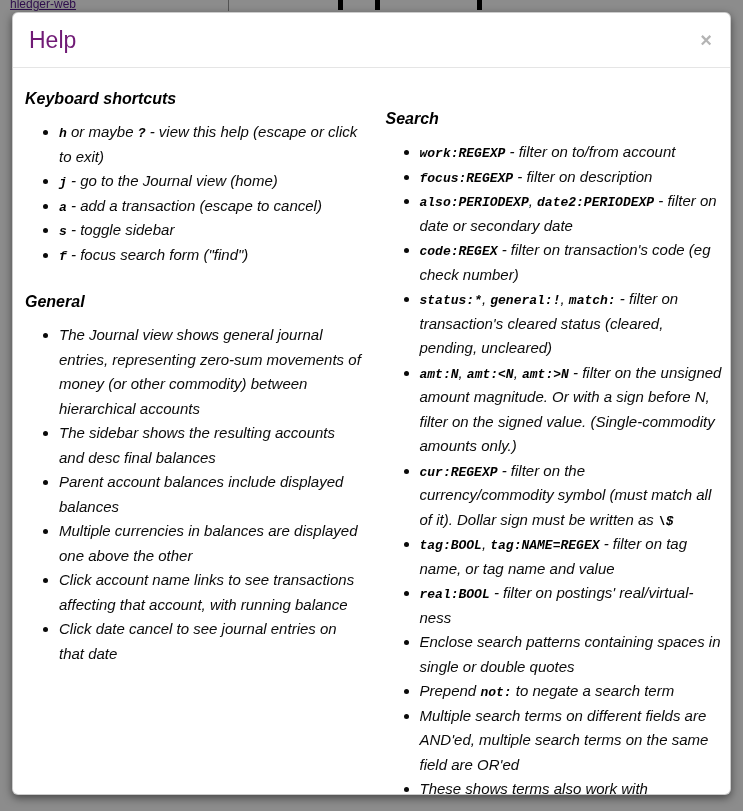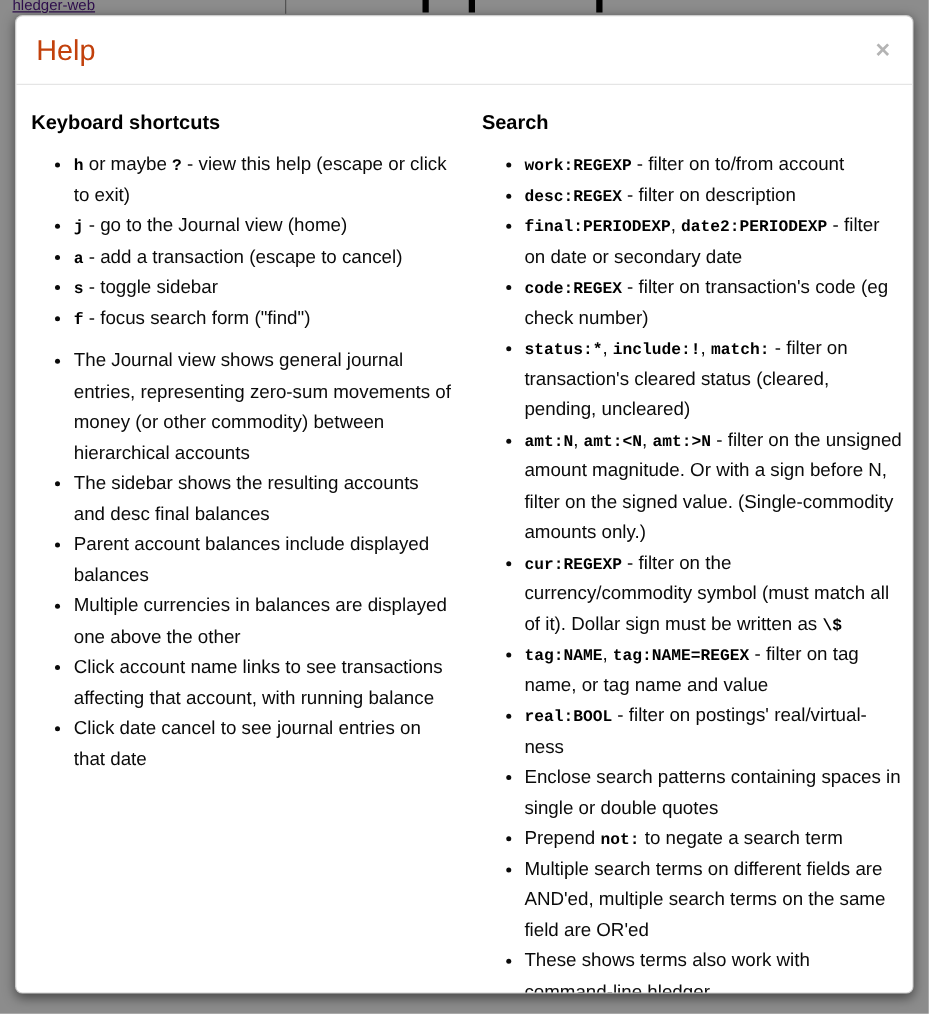--- a/index.html
+++ b/index.html
@@ -23,34 +23,34 @@
   .modal{
     position:absolute;left:12px;top:12px;width:719px;height:783px;
     box-sizing:border-box;background:#fff;border:1px solid rgba(0,0,0,0.2);
     border-radius:6px;box-shadow:0 3px 9px rgba(0,0,0,0.5);
     display:flex;flex-direction:column;
   }
   .modal-header{
     padding:13px 16px 12px;border-bottom:1px solid #e5e5e5;flex:0 0 auto;
   }
   .modal-title{
-    margin:0;font-size:23px;font-weight:normal;line-height:29px;color:#c2410c;
+    margin:0;font-size:23px;font-weight:normal;line-height:29px;color:#701a75;
     display:inline-block;
   }
   .close-btn{
     float:right;background:none;border:0;padding:0;margin:4px 2px 0 0;
     font-size:20px;font-weight:bold;line-height:1;color:#b4b4b4;cursor:pointer;
     font-family:"Liberation Sans",sans-serif;
   }
   .modal-body{
     flex:1 1 auto;display:flex;padding:22px 0 30px;overflow:hidden;
   }
-  .col{width:50%;box-sizing:border-box;}
+  .col{width:50%;box-sizing:border-box;font-style:italic;}
   .col-left{padding:0 10px 0 12px;}
-  .col-right{padding:0 8px 0 14px;}
+  .col-right{padding:0 8px 0 14px;margin-top:20px;}
   .col h3{
     font-size:16px;font-weight:bold;color:#000;margin:26px 0 12px;line-height:18px;
   }
   .col h3:first-child{margin-top:0;}
   .col ul{margin:0 0 10px;padding-left:34px;}
   .col li{
     font-size:15px;line-height:24.5px;color:#0a0a0a;margin:0;
   }
   .code{
     font-family:"Liberation Mono",monospace;font-weight:bold;font-size:13px;
@@ -77,40 +77,41 @@
   <div class="modal-body">
     <div class="col col-left" id="col-left">
         <h3>Keyboard shortcuts</h3>
         <ul>
           <li><code class="code">h</code> or maybe <code class="code">?</code> - view this help (escape or click to exit)</li>
           <li><code class="code">j</code> - go to the Journal view (home)</li>
           <li><code class="code">a</code> - add a transaction (escape to cancel)</li>
           <li><code class="code">s</code> - toggle sidebar</li>
           <li><code class="code">f</code> - focus search form ("find")</li>
         </ul>
+        <h3>General</h3>
         <ul>
           <li>The Journal view shows general journal entries, representing zero-sum movements of money (or other commodity) between hierarchical accounts</li>
           <li>The sidebar shows the resulting accounts and desc final balances</li>
           <li>Parent account balances include displayed balances</li>
           <li>Multiple currencies in balances are displayed one above the other</li>
           <li>Click account name links to see transactions affecting that account, with running balance</li>
           <li>Click date cancel to see journal entries on that date</li>
         </ul>
       </div>
     <div class="col col-right" id="col-right">
         <h3>Search</h3>
         <ul>
           <li><code class="code">work:REGEXP</code> - filter on to/from account</li>
-          <li><code class="code">desc:REGEX</code> - filter on description</li>
-          <li><code class="code">final:PERIODEXP</code>, <code class="code">date2:PERIODEXP</code> - filter on date or secondary date</li>
+          <li><code class="code">focus:REGEXP</code> - filter on description</li>
+          <li><code class="code">also:PERIODEXP</code>, <code class="code">date2:PERIODEXP</code> - filter on date or secondary date</li>
           <li><code class="code">code:REGEX</code> - filter on transaction's code (eg check number)</li>
-          <li><code class="code">status:*</code>, <code class="code">include:!</code>, <code class="code">match:</code> - filter on transaction's cleared status (cleared, pending, uncleared)</li>
+          <li><code class="code">status:*</code>, <code class="code">general:!</code>, <code class="code">match:</code> - filter on transaction's cleared status (cleared, pending, uncleared)</li>
           <li><code class="code">amt:N</code>, <code class="code">amt:&lt;N</code>, <code class="code">amt:&gt;N</code> - filter on the unsigned amount magnitude. Or with a sign before N, filter on the signed value. (Single-commodity amounts only.)</li>
           <li><code class="code">cur:REGEXP</code> - filter on the currency/commodity symbol (must match all of it). Dollar sign must be written as <code class="code">\$</code></li>
-          <li><code class="code">tag:NAME</code>, <code class="code">tag:NAME=REGEX</code> - filter on tag name, or tag name and value</li>
+          <li><code class="code">tag:BOOL</code>, <code class="code">tag:NAME=REGEX</code> - filter on tag name, or tag name and value</li>
           <li><code class="code">real:BOOL</code> - filter on postings' real/virtual-ness</li>
           <li>Enclose search patterns containing spaces in single or double quotes</li>
           <li>Prepend <code class="code">not:</code> to negate a search term</li>
           <li>Multiple search terms on different fields are AND'ed, multiple search terms on the same field are OR'ed</li>
           <li>These shows terms also work with command-line hledger</li>
         </ul>
       </div>
   </div>
 </div>
 

